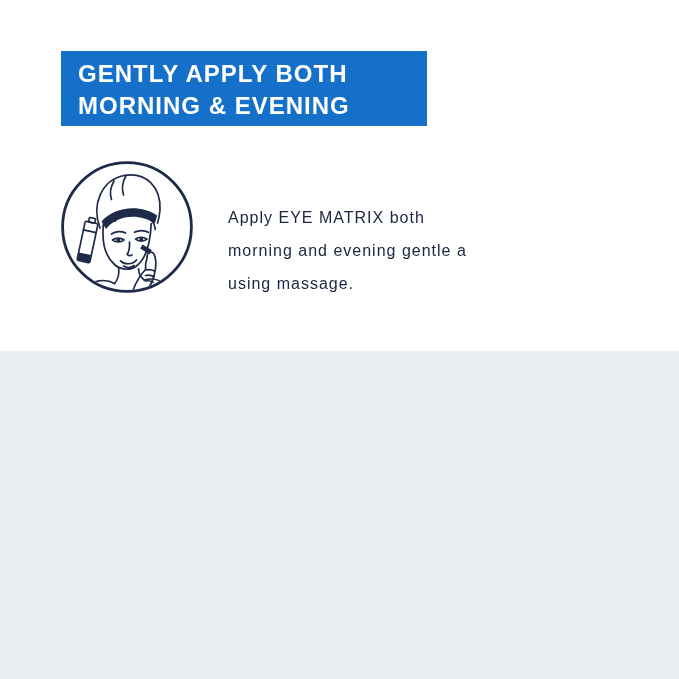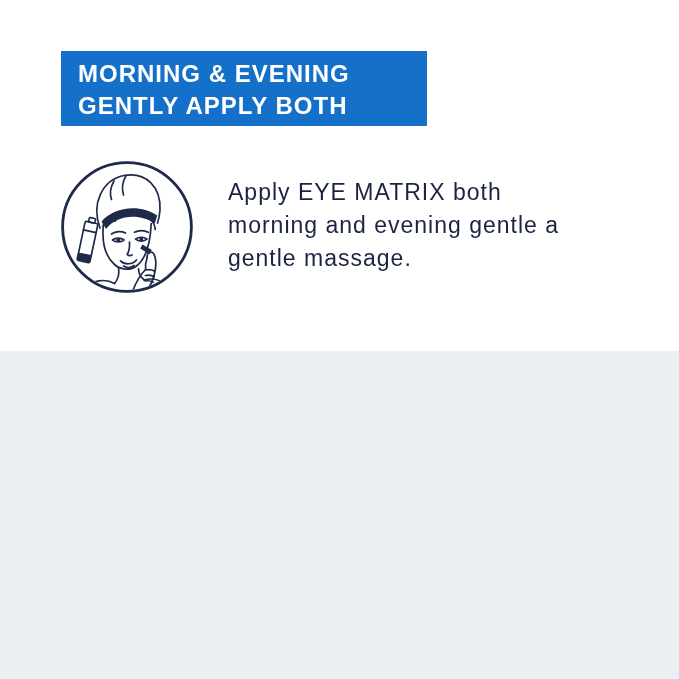--- a/index.html
+++ b/index.html
@@ -20,38 +20,38 @@
     background:var(--banner-bg);color:var(--banner-text);
     box-sizing:border-box;padding:7px 0 0 17px;
     font-weight:bold;font-size:24px;line-height:32px;letter-spacing:1px;
     white-space:nowrap;
   }
   
   .icon-wrap{position:absolute;left:60px;top:160px;width:134px;height:134px;color:var(--icon-stroke);}
   .icon-wrap svg{display:block;width:100%;height:100%;}
   
   .apply-text{
-    position:absolute;left:228px;top:176px;
-    font-size:23px;line-height:33px;letter-spacing:1px;
+    position:absolute;left:228px;top:201px;
+    font-size:16px;line-height:33px;letter-spacing:1px;
     color:var(--navy-text);white-space:nowrap;
   }
   
   .bottom{
     position:absolute;left:0;top:351px;width:679px;height:328px;
     background:var(--bottom-bg);
   }
 </style>
 </head>
 <body>
 
 <div id="canvas">
 
   <div class="banner">
+    <div>GENTLY APPLY BOTH</div>
     <div>MORNING &amp; EVENING</div>
-    <div>GENTLY APPLY BOTH</div>
   </div>
 
   <div class="icon-wrap">
     <svg viewBox="0 0 134 134" xmlns="http://www.w3.org/2000/svg" aria-hidden="true">
       <defs>
         <clipPath id="circClip">
             <circle cx="67" cy="67" r="63"></circle>
           </clipPath>
       </defs>
       <circle cx="67" cy="67" r="64.4" fill="#ffffff" stroke="currentColor" stroke-width="2.8"></circle>
@@ -101,21 +101,21 @@
           <line x1="21" y1="71" x2="34" y2="71"></line>
           <rect x="21" y="94" width="13" height="7.5" fill="currentColor" stroke="none"></rect>
         </g>
       </g>
     </svg>
   </div>
 
   <div class="apply-text">
     <div>Apply EYE MATRIX both</div>
     <div>morning and evening gentle a</div>
-    <div>gentle massage.</div>
+    <div>using massage.</div>
   </div>
 
   <div class="bottom">
     
     
     
   </div>
 
 </div>
 

